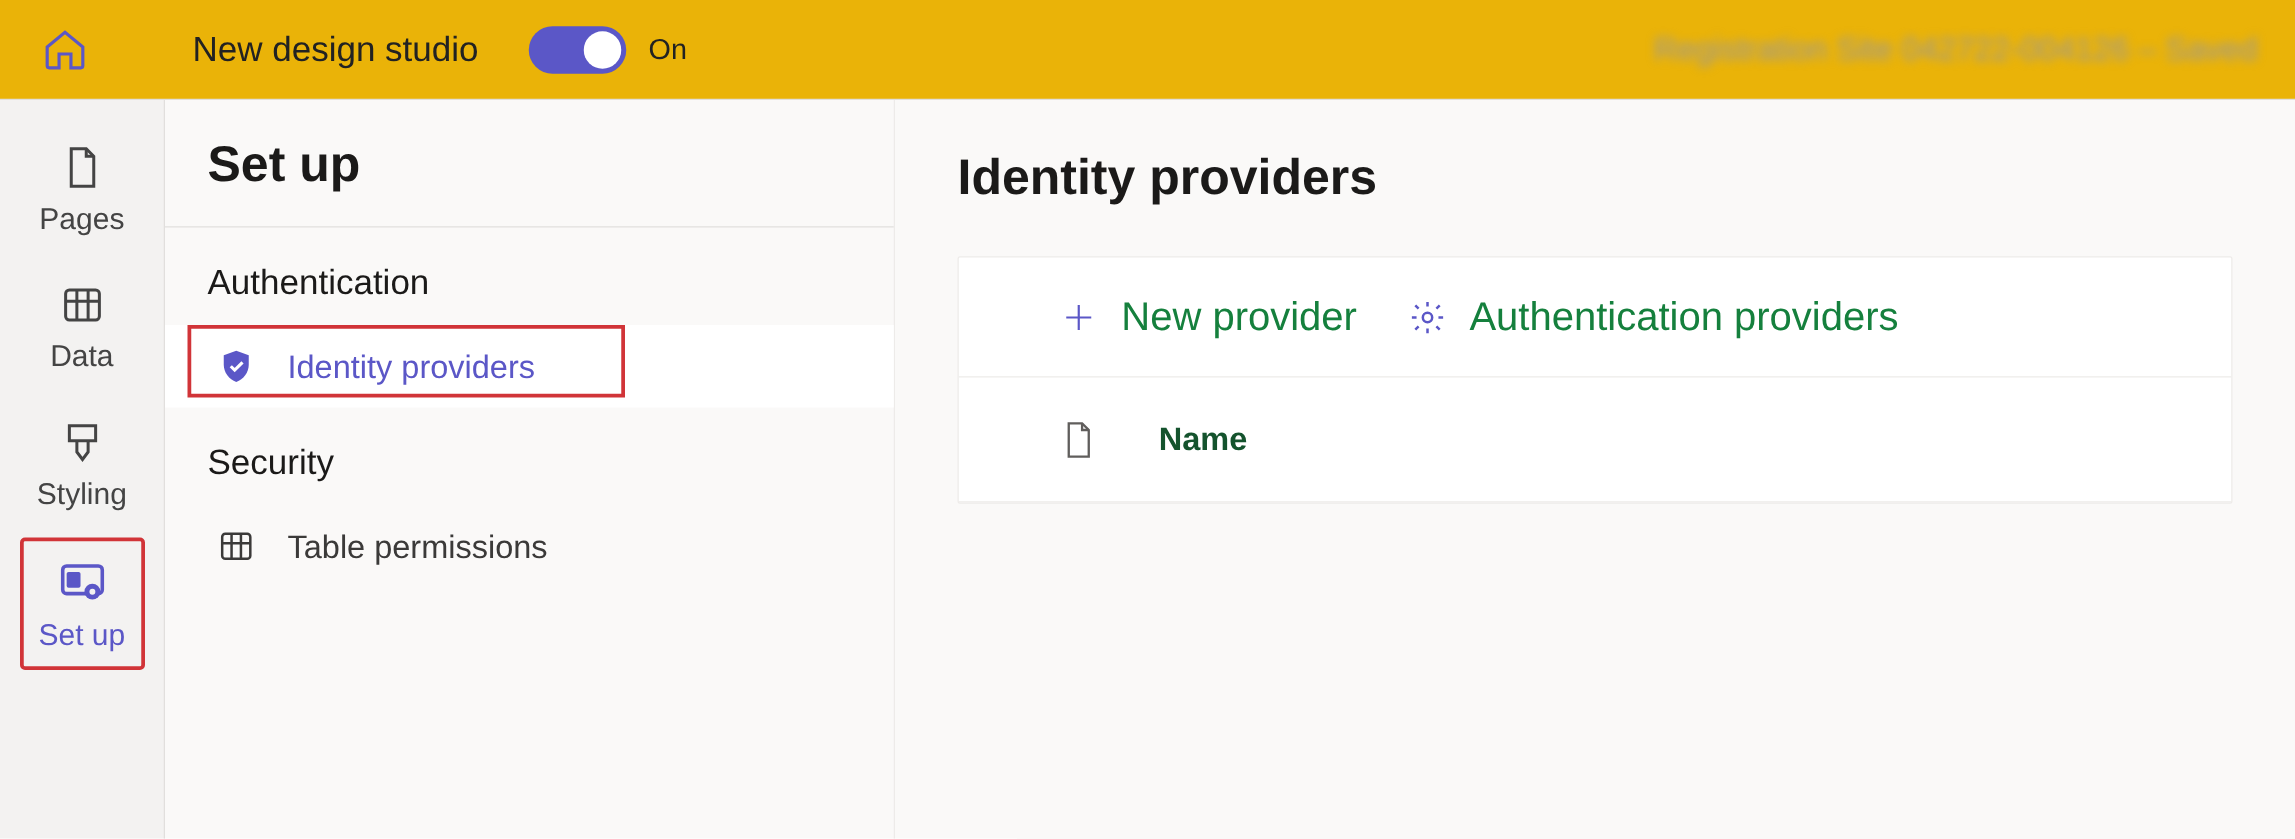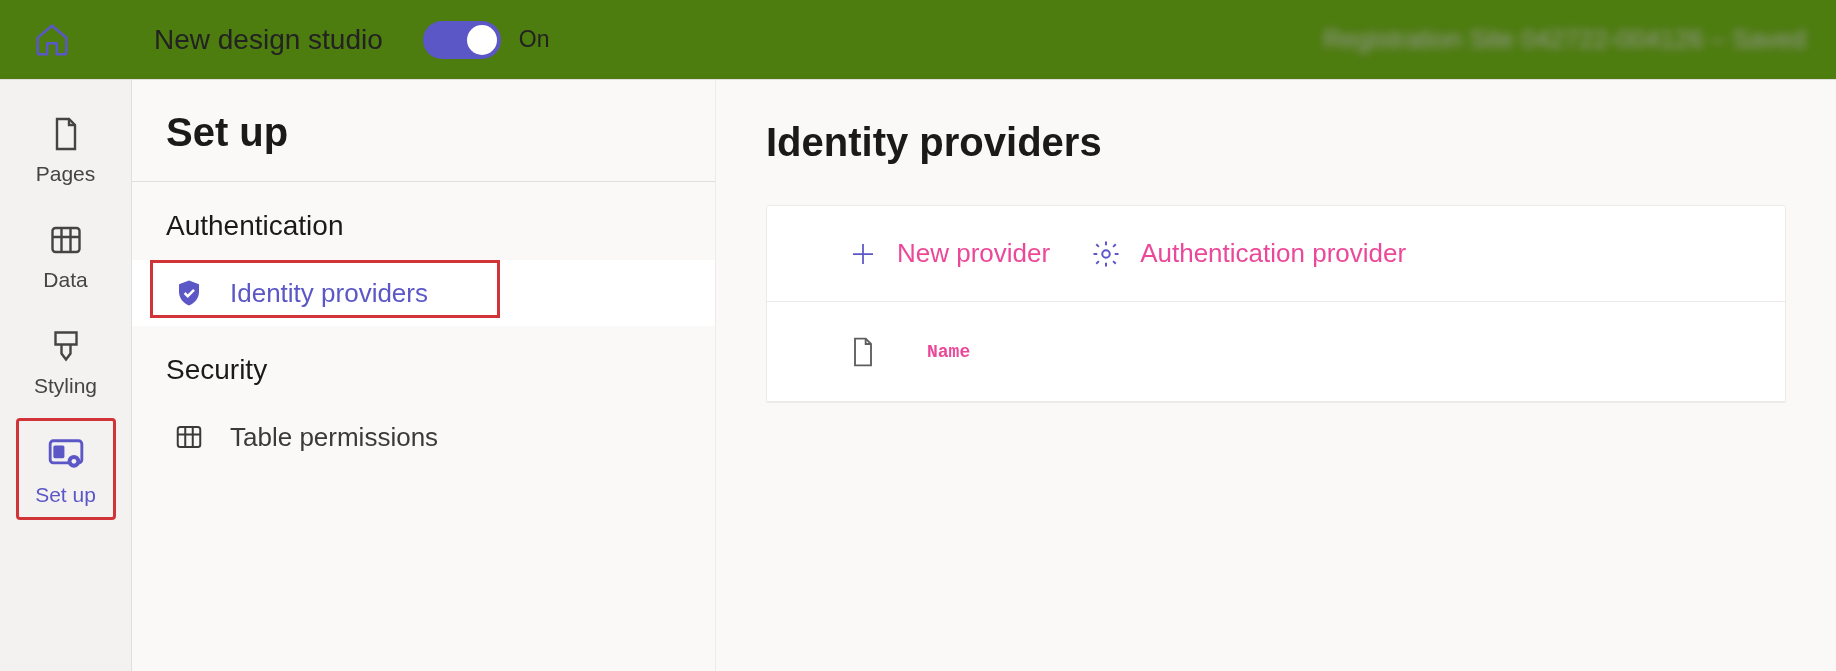--- a/index.html
+++ b/index.html
@@ -5,21 +5,21 @@
     * { box-sizing: border-box; margin: 0; padding: 0; }
     body {
       font-family: "Segoe UI", -apple-system, BlinkMacSystemFont, sans-serif;
       width: 1836px;
       height: 671px;
       background: #fff;
       overflow: hidden;
     }
     .topbar {
       height: 80px;
-      background: #4d7c0f;
+      background: #eab308;
       border-bottom: 1px solid #e1dfdd;
       display: flex;
       align-items: center;
       padding: 0 30px;
     }
     .home-icon {
       width: 44px; height: 44px;
       color: #5b57c7;
       display: flex; align-items: center; justify-content: center;
       margin-right: 80px;
@@ -73,21 +73,21 @@
       margin-bottom: 10px;
       cursor: pointer;
       color: #444;
     }
     .rail-item.active {
       color: #5b57c7;
       border: 3px solid #d13438;
       border-radius: 4px;
     }
     .rail-item .ricon { width: 40px; height: 40px; margin-bottom: 8px; display:flex;align-items:center;justify-content:center;}
-    .rail-item .rlabel { font-size: 21px; text-align: center; }
+    .rail-item .rlabel { font-size: 24px; text-align: center; }
     .sidepanel {
       width: 584px;
       background: #faf9f8;
       border-right: 1px solid #edebe9;
       padding: 30px 0 0 0;
     }
     .sidepanel h1 {
       font-size: 40px;
       font-weight: 700;
       color: #1b1a19;
@@ -137,36 +137,36 @@
     }
     .cmdbar {
       height: 96px;
       display: flex;
       align-items: center;
       padding: 0 80px;
       border-bottom: 1px solid #edebe9;
     }
     .cmd-btn {
       display: flex; align-items: center;
-      font-size: 26px;
-      color: #ec4899;
+      font-size: 32px;
+      color: #15803d;
       cursor: pointer;
       margin-right: 40px;
       text-align: right;
     }
     .cmd-btn .cicon { width: 32px; height: 32px; color: #5b57c7; margin-right: 18px; display:flex;align-items:center;justify-content:center;}
     .thead {
       display: flex;
       align-items: center;
       height: 100px;
       padding: 0 80px;
       border-bottom: 1px solid #edebe9;
     }
     .thead .col-icon { width: 80px; display:flex;align-items:center;}
-    .thead .col-name { font-size: 18px; font-weight: 600; color: #ec4899; font-family: Liberation Mono, monospace; }
+    .thead .col-name { font-size: 26px; font-weight: 600; color: #14532d; }
     .trow {
       display: flex;
       align-items: center;
       height: 92px;
       padding: 0 80px;
     }
     .trow .row-icon {
       width: 52px; height: 52px;
       background: #0078d4;
       border-radius: 6px;
@@ -273,21 +273,21 @@
           </div>
           <span>New provider</span>
         </div>
         <div class="cmd-btn">
           <div class="cicon">
             <svg viewBox="0 0 24 24" width="30" height="30" fill="none" stroke="currentColor" stroke-width="1.6">
                 <circle cx="12" cy="12" r="3"></circle>
                 <path d="M12 2v3M12 19v3M4.2 4.2l2.1 2.1M17.7 17.7l2.1 2.1M2 12h3M19 12h3M4.2 19.8l2.1-2.1M17.7 6.3l2.1-2.1"></path>
               </svg>
           </div>
-          <span>Authentication provider</span>
+          <span>Authentication providers</span>
         </div>
       </div>
       <div class="thead">
         <div class="col-icon">
           <svg viewBox="0 0 24 24" width="32" height="32" fill="none" stroke="#605e5c" stroke-width="1.4">
               <path d="M6 2h8l4 4v16H6V2Z"></path>
               <path d="M14 2v4h4"></path>
             </svg>
         </div>
         <div class="col-name">Name</div>

